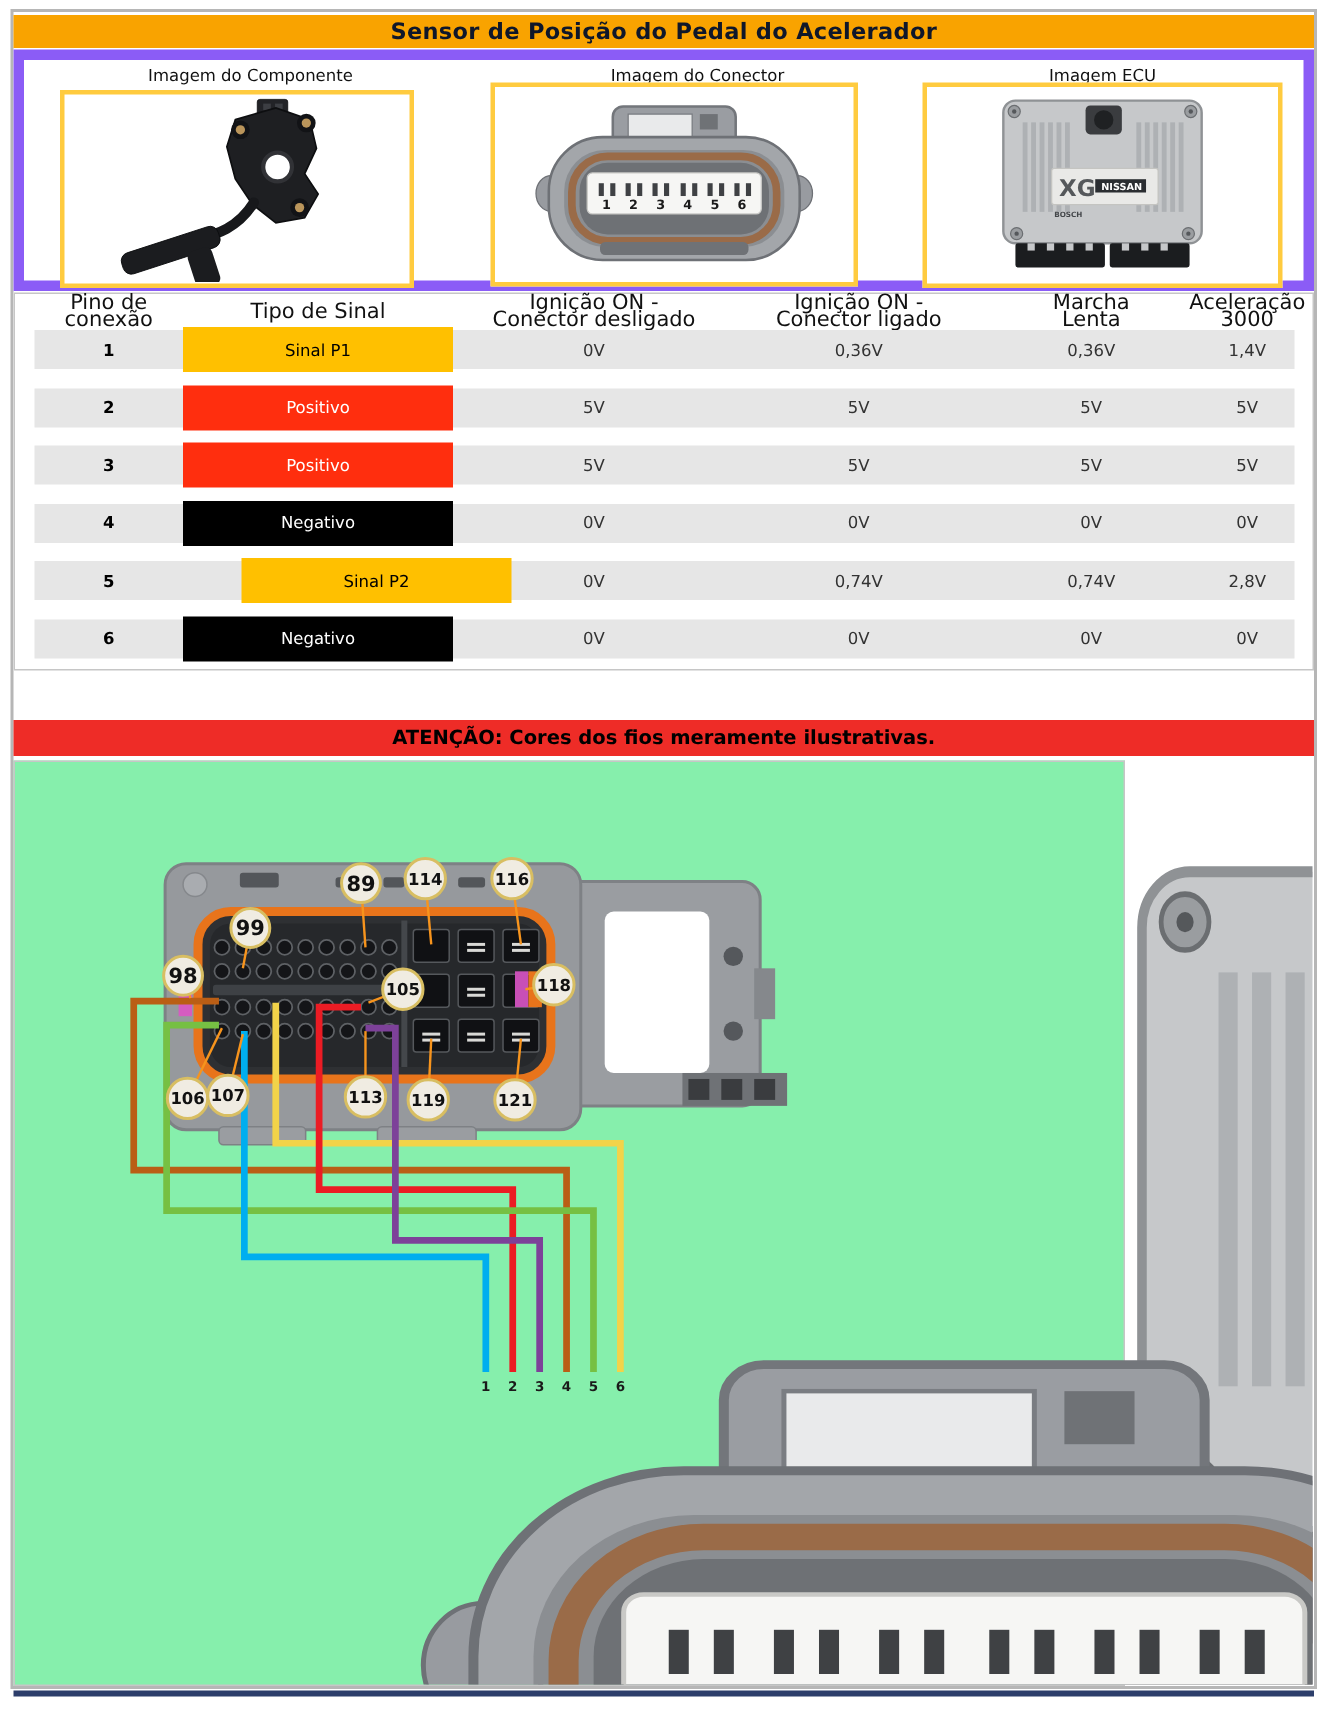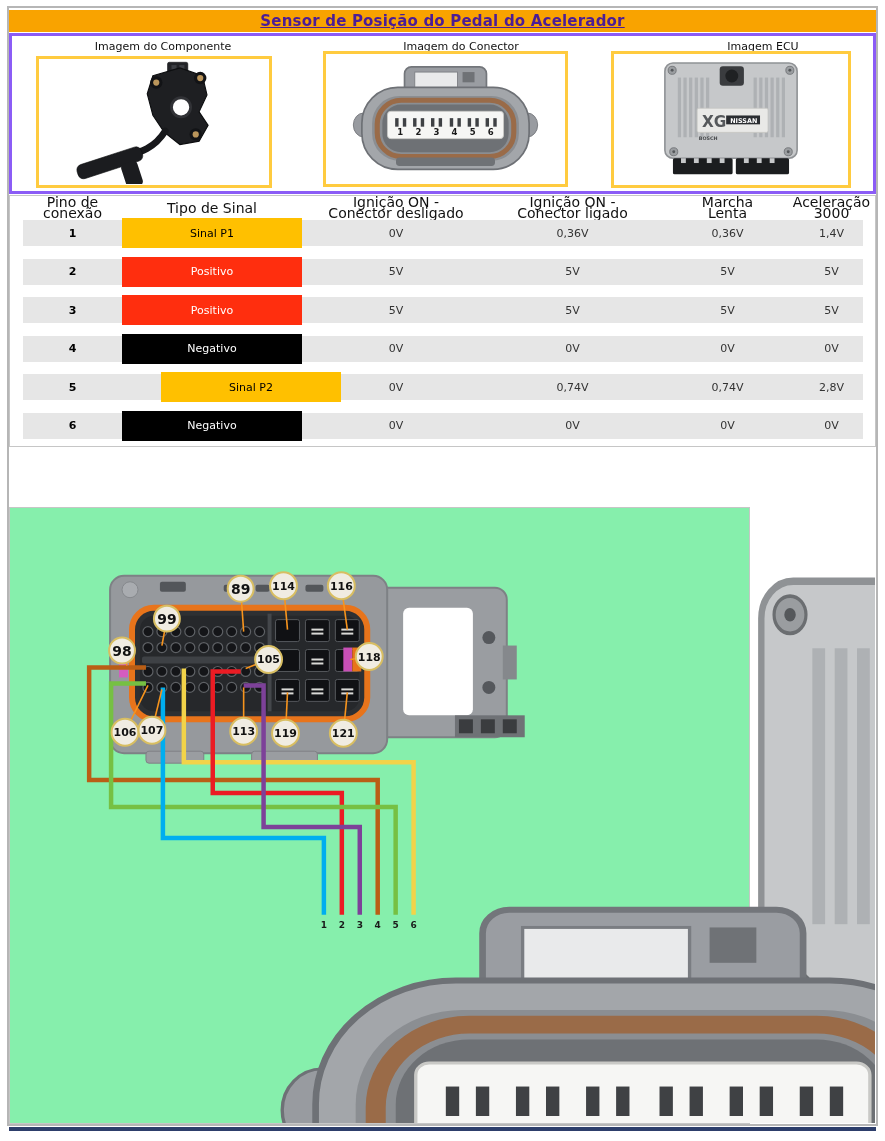--- a/index.html
+++ b/index.html
@@ -2,26 +2,26 @@
 <html><head>
 <meta charset="utf-8">
 <style>
   * { box-sizing: border-box; margin: 0; padding: 0; }
   body { background:#ffffff; font-family:"DejaVu Sans","Liberation Sans",sans-serif; }
   .page { position:relative; width:885px; height:1141px; background:#fff; overflow:hidden; }
   .outer-frame { position:absolute; left:7px; top:6px; width:871px; height:1120px;
     border:2px solid #B6B6B6; background:transparent; }
   .title-bar { position:absolute; left:9px; top:10px; width:867px; height:22px;
     background:#F9A300; display:flex; align-items:center; justify-content:center;
-    color:#4c1d95; font-weight:bold; font-size:15px; letter-spacing:.2px;text-decoration:underline; }
+    color:#0f172a; font-weight:bold; font-size:15px; letter-spacing:.2px; }
   .images-box { position:absolute; left:9px; top:33px; width:867px; height:161px;
-    border:3px solid #8b5cf6; background:#fff; }
+    border:7px solid #8b5cf6; background:#fff; }
   .img-caption { position:absolute; top:4px; width:220px; text-align:center;
     font-size:11px; color:#111; }
-  .cap-comp { left:41px; } .cap-conn { left:339px; } .cap-ecu { left:641px; }
+  .cap-comp { left:41px; } .cap-conn { left:339px; } .cap-ecu { left:609px; }
   .img-frame { position:absolute; border:3px solid #FFCB3F; background:#fff;
     display:flex; align-items:center; justify-content:center; }
   .frame-comp { left:24px; top:20px; width:236px; height:132px; }
   .frame-conn { left:311px; top:15px; width:245px; height:136px; }
   .frame-ecu  { left:599px; top:15px; width:240px; height:137px; }
   .table-box { position:absolute; left:9px; top:195px; width:867px; height:252px;
     border:1px solid #C6C6C6; background:#fff; }
   .t-grid { display:grid; grid-template-columns:99px 180px 188px 165px 145px 63px; }
   .t-header { position:absolute; left:13px; top:0; width:840px; height:24px; }
   .t-header .hcell { display:flex; flex-direction:column; align-items:center;
@@ -269,20 +269,23 @@
             <div class="badge" style="background: rgb(0, 0, 0); color: rgb(255, 255, 255);">Negativo</div>
           </div>
           <div class="cell">0V</div>
           <div class="cell">0V</div>
           <div class="cell">0V</div>
           <div class="cell">0V</div>
         </div>
       </div>
   </div>
 
+  <div class="bar-red">
+    <span>ATENÇÃO: Cores dos fios meramente ilustrativas.</span>
+  </div>
 
   <div class="diagram-box">
     <svg id="diagram-svg" width="865" height="615" viewBox="0 0 867 617">
 
       <g>
         <rect x="358" y="80" width="140" height="150" rx="12" fill="#9A9DA1" stroke="#7E8185" stroke-width="2"></rect>
         <rect x="394" y="100" width="70" height="108" rx="6" fill="#FFFFFF"></rect>
         <circle cx="480" cy="130" r="6.5" fill="#55585C"></circle>
         <circle cx="480" cy="180" r="6.5" fill="#55585C"></circle>
         <rect x="494" y="138" width="14" height="34" fill="#85888C"></rect>

